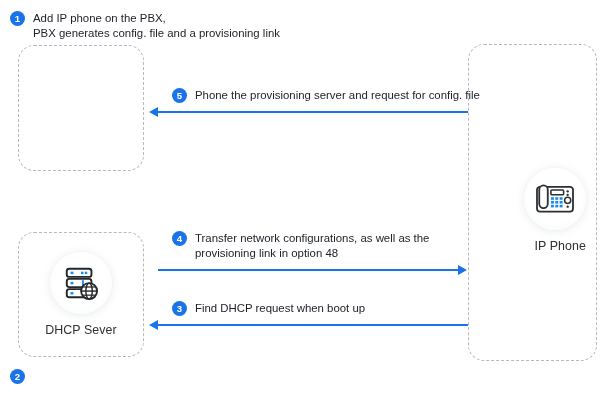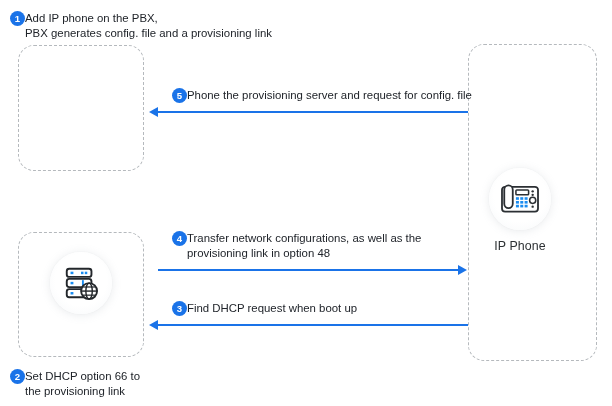--- a/index.html
+++ b/index.html
@@ -39,21 +39,21 @@
     display:flex;align-items:center;justify-content:center;
   }
   .node-label{
     margin-top:9px;
     font-size:12.4px;
     letter-spacing:.1px;
     color:#2d3134;
     white-space:nowrap;
   }
   #node-dhcp{left:26px;top:252px;width:110px;}
-  #node-phone{left:465px;top:168px;width:110px;}
+  #node-phone{left:476px;top:168px;width:110px;align-items:flex-end;}
 
   
   #pbx-logo{
     position:absolute;left:24px;top:78px;width:114px;height:62px;
   }
   #pbx-logo .halo{
     position:absolute;left:8px;top:-4px;width:98px;height:70px;border-radius:50%;
     background:#fff;
     box-shadow:0 0 16px 6px rgba(255,255,255,0.9);
   }
@@ -79,20 +79,21 @@
   }
   .badge{
     width:15px;height:15px;border-radius:50%;
     background:#1a73e8;color:#fff;
     font-size:9.6px;font-weight:bold;
     display:flex;align-items:center;justify-content:center;
     flex:0 0 auto;
     line-height:1;
   }
   .step-text{
+    margin-left:8px;
     font-size:11.4px;
     line-height:15.5px;
     color:#20242a;
     white-space:pre-line;
     margin-top:-0.5px;
   }
 
   #step1{left:10px;top:11px;}
   #step2{left:10px;top:369px;}
   #step3{left:172px;top:301px;}
@@ -121,20 +122,21 @@
         <rect x="9" y="18.8" width="3" height="2.6" fill="#1a8cf0"></rect>
         <rect x="9" y="29.5" width="3" height="2.6" fill="#1a8cf0"></rect>
         <line x1="22" y1="17" x2="22" y2="23" stroke="#1a8cf0" stroke-width="2"></line>
         <circle cx="28.5" cy="28.5" r="8.4" fill="#fff" stroke="#23272b" stroke-width="2"></circle>
         <ellipse cx="28.5" cy="28.5" rx="3.4" ry="8.4" fill="none" stroke="#23272b" stroke-width="1.5"></ellipse>
         <line x1="20.1" y1="28.5" x2="36.9" y2="28.5" stroke="#23272b" stroke-width="1.5"></line>
         <line x1="21.6" y1="24.2" x2="35.4" y2="24.2" stroke="#23272b" stroke-width="1.3"></line>
         <line x1="21.6" y1="32.8" x2="35.4" y2="32.8" stroke="#23272b" stroke-width="1.3"></line>
       </svg>
     </div>
+    <div class="node-label">DHCP Sever</div>
   </div>
 
   <div class="node" id="node-phone">
     <div class="icon-circle">
       <svg width="38" height="36" viewBox="0 0 42 38">
 
         <path d="M4.5 5.5 h33 a3.4 3.4 0 0 1 3.4 3.4 v20.6 a3.4 3.4 0 0 1 -3.4 3.4 h-33 a3.4 3.4 0 0 1 -3.4 -3.4 v-20.6 a3.4 3.4 0 0 1 3.4 -3.4 z" fill="#fff" stroke="#2b2f33" stroke-width="2"></path>
 
         <rect x="3.6" y="4" width="9.4" height="25" rx="4.7" fill="#fff" stroke="#2b2f33" stroke-width="2"></rect>
 
@@ -177,22 +179,20 @@
   </div>
 
   <div class="step" id="step1">
     <div class="badge">1</div>
     <div class="step-text">Add IP phone on the PBX,
 PBX generates config. file and a provisioning link</div>
   </div>
 
   <div class="step" id="step2">
     <div class="badge">2</div>
-    <div class="step-text">Set DHCP option 66 to
-the provisioning link</div>
   </div>
 
   <div class="step" id="step3">
     <div class="badge">3</div>
     <div class="step-text">Find DHCP request when boot up</div>
   </div>
 
   <div class="step" id="step4">
     <div class="badge">4</div>
     <div class="step-text">Transfer network configurations, as well as the

